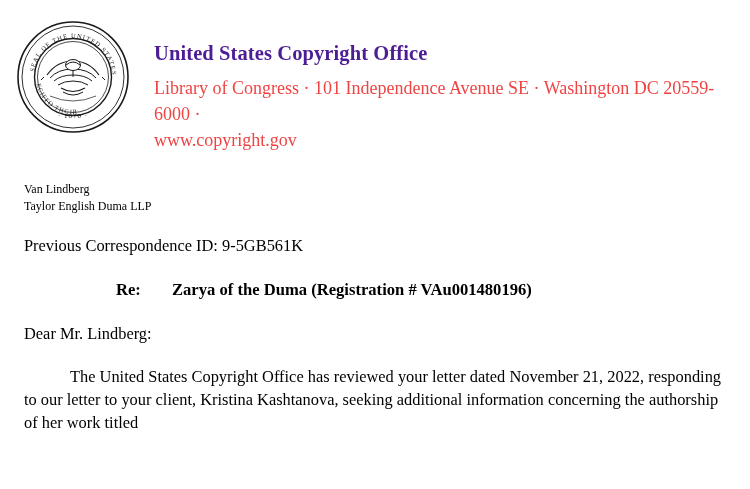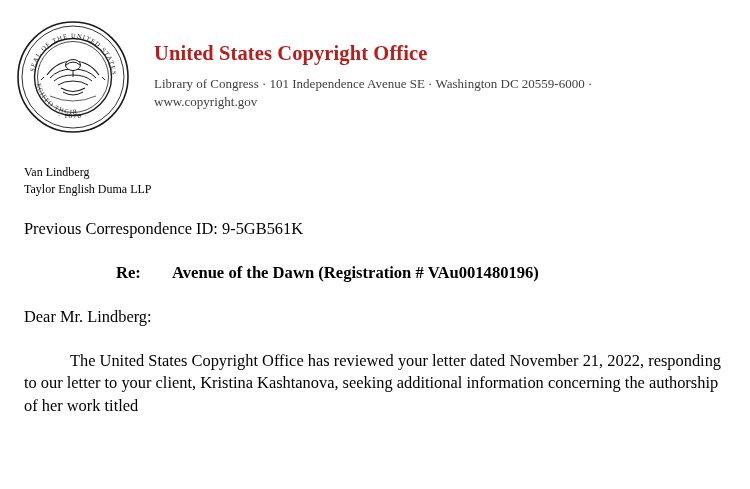--- a/index.html
+++ b/index.html
@@ -45,29 +45,29 @@
   .masthead {
     margin-left: 22px;
     padding-top: 24px;
   }
 
   .office-name {
     font-family: "Liberation Serif", serif;
     font-weight: bold;
     font-size: 20.5px;
     letter-spacing: 0.1px;
-    color: #b91c1c;
+    color: #4c1d95;
     line-height: 1.1;
   }
 
   .address-lines {
     margin-top: 10px;
-    font-size: 13px;
+    font-size: 18px;
     line-height: 1.45;
-    color: #404040;
+    color: #ef4444;
   }
 
   
   .doc-body {
     padding: 0 22px 0 24px;
     font-size: 16.2px;
     line-height: 1.32;
   }
 
   .date-line {
@@ -179,21 +179,21 @@
 
 
     <div class="addressee">
       <div>Van Lindberg</div>
       <div>Taylor English Duma LLP</div>
     </div>
 
     <div class="prev-corr">Previous Correspondence ID: 9-5GB561K</div>
 
     <div class="re-line">
-      <span class="re-label">Re:</span><span>Avenue of the Dawn (Registration # VAu001480196)</span>
+      <span class="re-label">Re:</span><span>Zarya of the Duma (Registration # VAu001480196)</span>
     </div>
 
     <div class="salutation">Dear Mr. Lindberg:</div>
 
     <div class="para">
       <span class="indent"></span><span>The United States Copyright Office has reviewed your letter dated November 21, 2022, responding to our letter to your client, Kristina Kashtanova, seeking additional information concerning the authorship of her work titled </span>
     </div>
 
   </div>
 </div>

